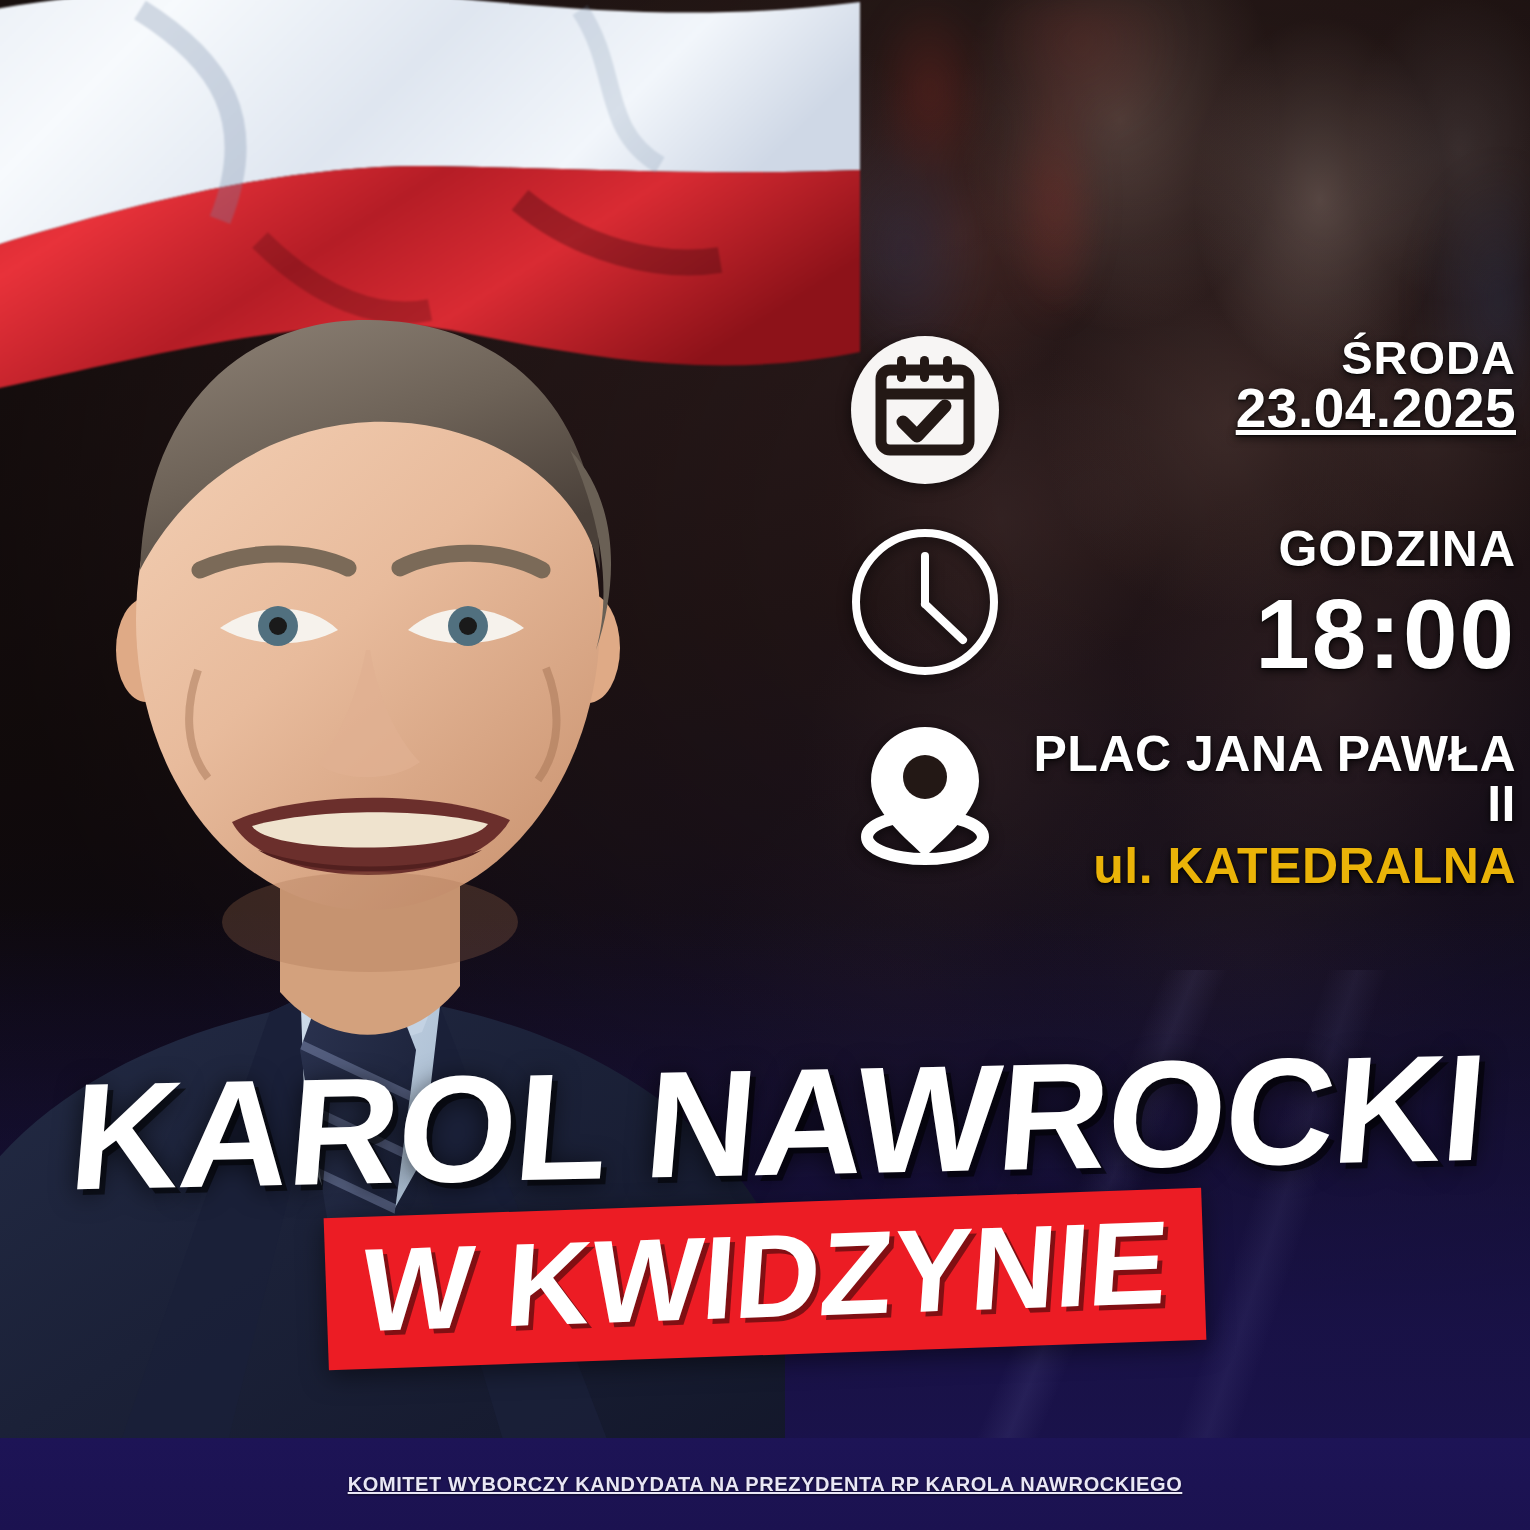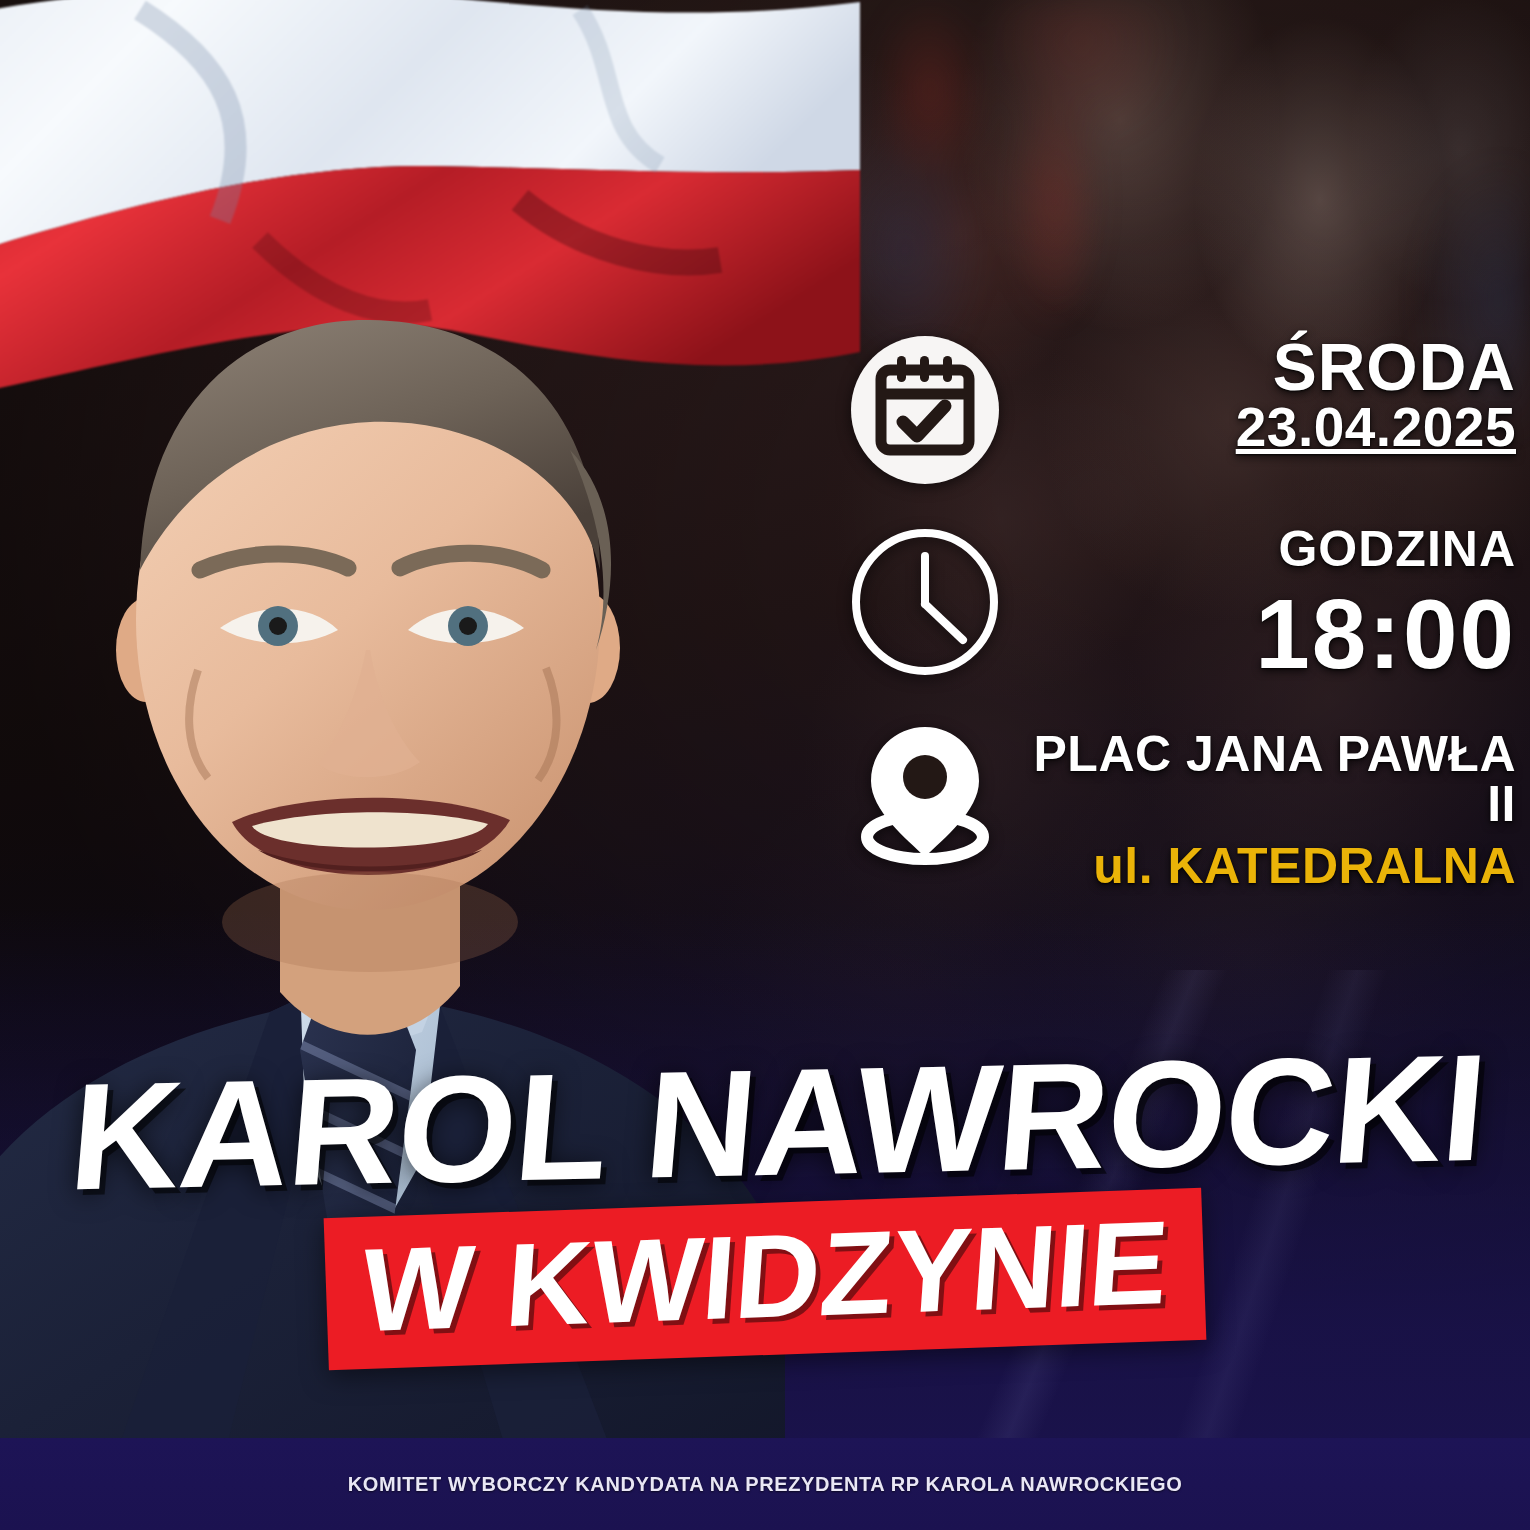--- a/index.html
+++ b/index.html
@@ -103,21 +103,21 @@
     position:absolute;left:-4px;right:-4px;bottom:-2px;height:11px;
     background:#ec1c24;border-radius:1px;z-index:-1;
     box-shadow:0 0 14px rgba(236,28,36,.55);
   }
   .line-sub{
     color:#eab308;font-weight:bold;line-height:1.0;letter-spacing:0.5px;
     text-shadow:0 3px 9px rgba(0,0,0,.72), 0 1px 2px rgba(0,0,0,.9);
   }
 
   
-  .r-date .line-top{font-size:66px;}
+  .r-date .line-top{font-size:47px;}
   .r-date .line-main{font-size:55px;margin-top:0;text-decoration:underline;}
   .r-time .line-top{font-size:50px;}
   .r-time .line-main{font-size:98px;margin-top:11px;letter-spacing:2px;}
   .r-time .line-main .hl{height:13px;bottom:4px;}
   .r-place .line-main{font-size:50px;}
   .r-place .line-main .hl{height:10px;bottom:0px;}
   .r-place .line-sub{font-size:50px;margin-top:12px;}
 
   .row-date{margin-bottom:30px;}
   .row-time{margin-bottom:28px;align-items:center;}
@@ -157,20 +157,21 @@
   
   .footer{
     position:absolute;left:0;right:0;bottom:0;height:92px;
     background:linear-gradient(to bottom,#1d1456 0%,#1b1250 100%);
     display:flex;align-items:center;justify-content:center;
   }
   .footer-text{
     color:#e9e7f5;font-size:20px;font-weight:bold;letter-spacing:.6px;
     text-align:center;
     text-shadow:0 1px 2px rgba(0,0,0,.6);
+    text-decoration:underline;
   }
 </style>
 </head>
 <body>
 
 <div class="poster">
 
   <div class="bg-crowd"></div>
   <div class="bg-figures"></div>
   <div class="bg-vignette"></div>

